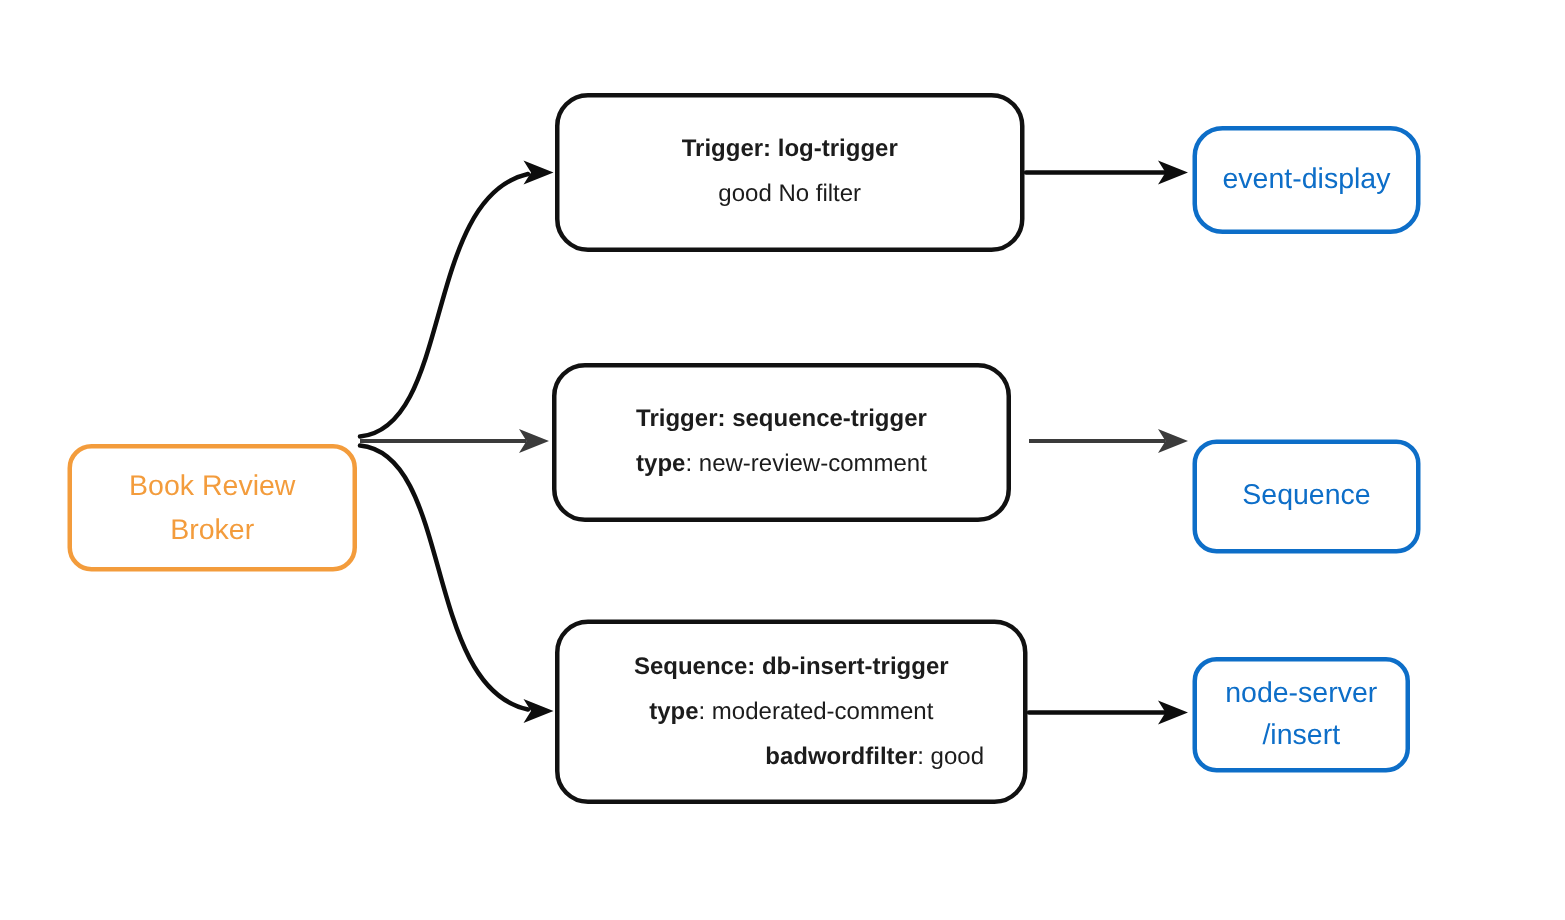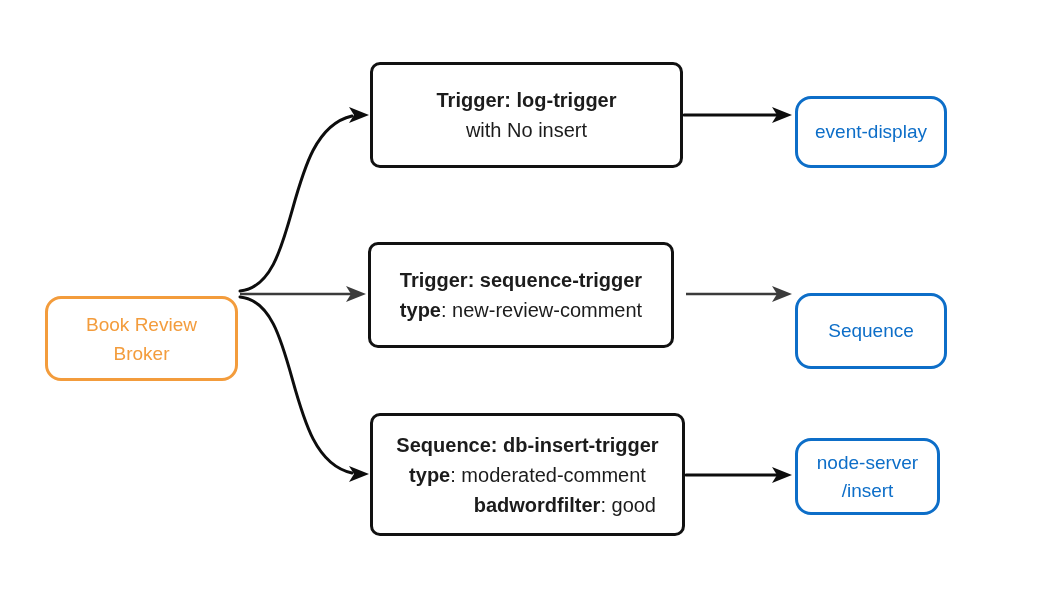--- a/index.html
+++ b/index.html
@@ -52,39 +52,39 @@
     border: 3px solid var(--broker-accent, #f39c3c);
     border-radius: 16px;
     color: var(--broker-accent, #f39c3c);
     font-size: 19px;
     line-height: 29px;
     margin-top: 43px;
   }
 
   .trigger {
     border: 3px solid var(--node-border, #111111);
-    border-radius: 10px;
+    border-radius: 22px;
     color: var(--node-text, #1c1c1c);
-    font-size: 20px;
+    font-size: 16px;
     line-height: 30px;
   }
   .trigger b { font-weight: 700; }
   .trigger-1 { left: 370px; top: 62px;  width: 313px; height: 106px; }
   .trigger-2 { left: 368px; top: 242px; width: 306px; height: 106px; }
   .trigger-3 { left: 370px; top: 413px; width: 315px; height: 123px; }
   .line-shift { text-align: right; padding-right: 26px; box-sizing: border-box; padding-left: 18px; }
 
   .destination {
     border: 3px solid var(--destination-accent, #0d6ec8);
     border-radius: 16px;
     color: var(--destination-accent, #0d6ec8);
     font-size: 19px;
     line-height: 28px;
   }
-  .dest-1 { left: 795px; top: 96px;  width: 152px; height: 72px; }
+  .dest-1 { left: 795px; top: 84px;  width: 152px; height: 72px; border-radius: 20px; }
   .dest-2 { left: 795px; top: 257px; width: 152px; height: 76px; margin-top: 36px; }
   .dest-3 { left: 795px; top: 438px; width: 145px; height: 77px; }
 </style>
 </head>
 <body>
 
 <div class="canvas">
 
   <svg class="arrows" viewBox="0 0 1043 613" xmlns="http://www.w3.org/2000/svg">
 
@@ -107,21 +107,21 @@
     <polygon class="head-black" points="792,475 772,467 777,475 772,483"></polygon>
   </svg>
 
   <div class="node broker">
     <div class="line">Book Review</div>
     <div class="line">Broker</div>
   </div>
 
   <div class="node trigger trigger-1">
     <div class="line"><b>Trigger: log-trigger</b></div>
-    <div class="line">with No insert</div>
+    <div class="line">good No filter</div>
   </div>
 
   <div class="node trigger trigger-2">
     <div class="line"><b>Trigger: sequence-trigger</b></div>
     <div class="line"><b>type</b><span>: new-review-comment</span></div>
   </div>
 
   <div class="node trigger trigger-3">
     <div class="line"><b>Sequence: db-insert-trigger</b></div>
     <div class="line"><b>type</b><span>: moderated-comment</span></div>

